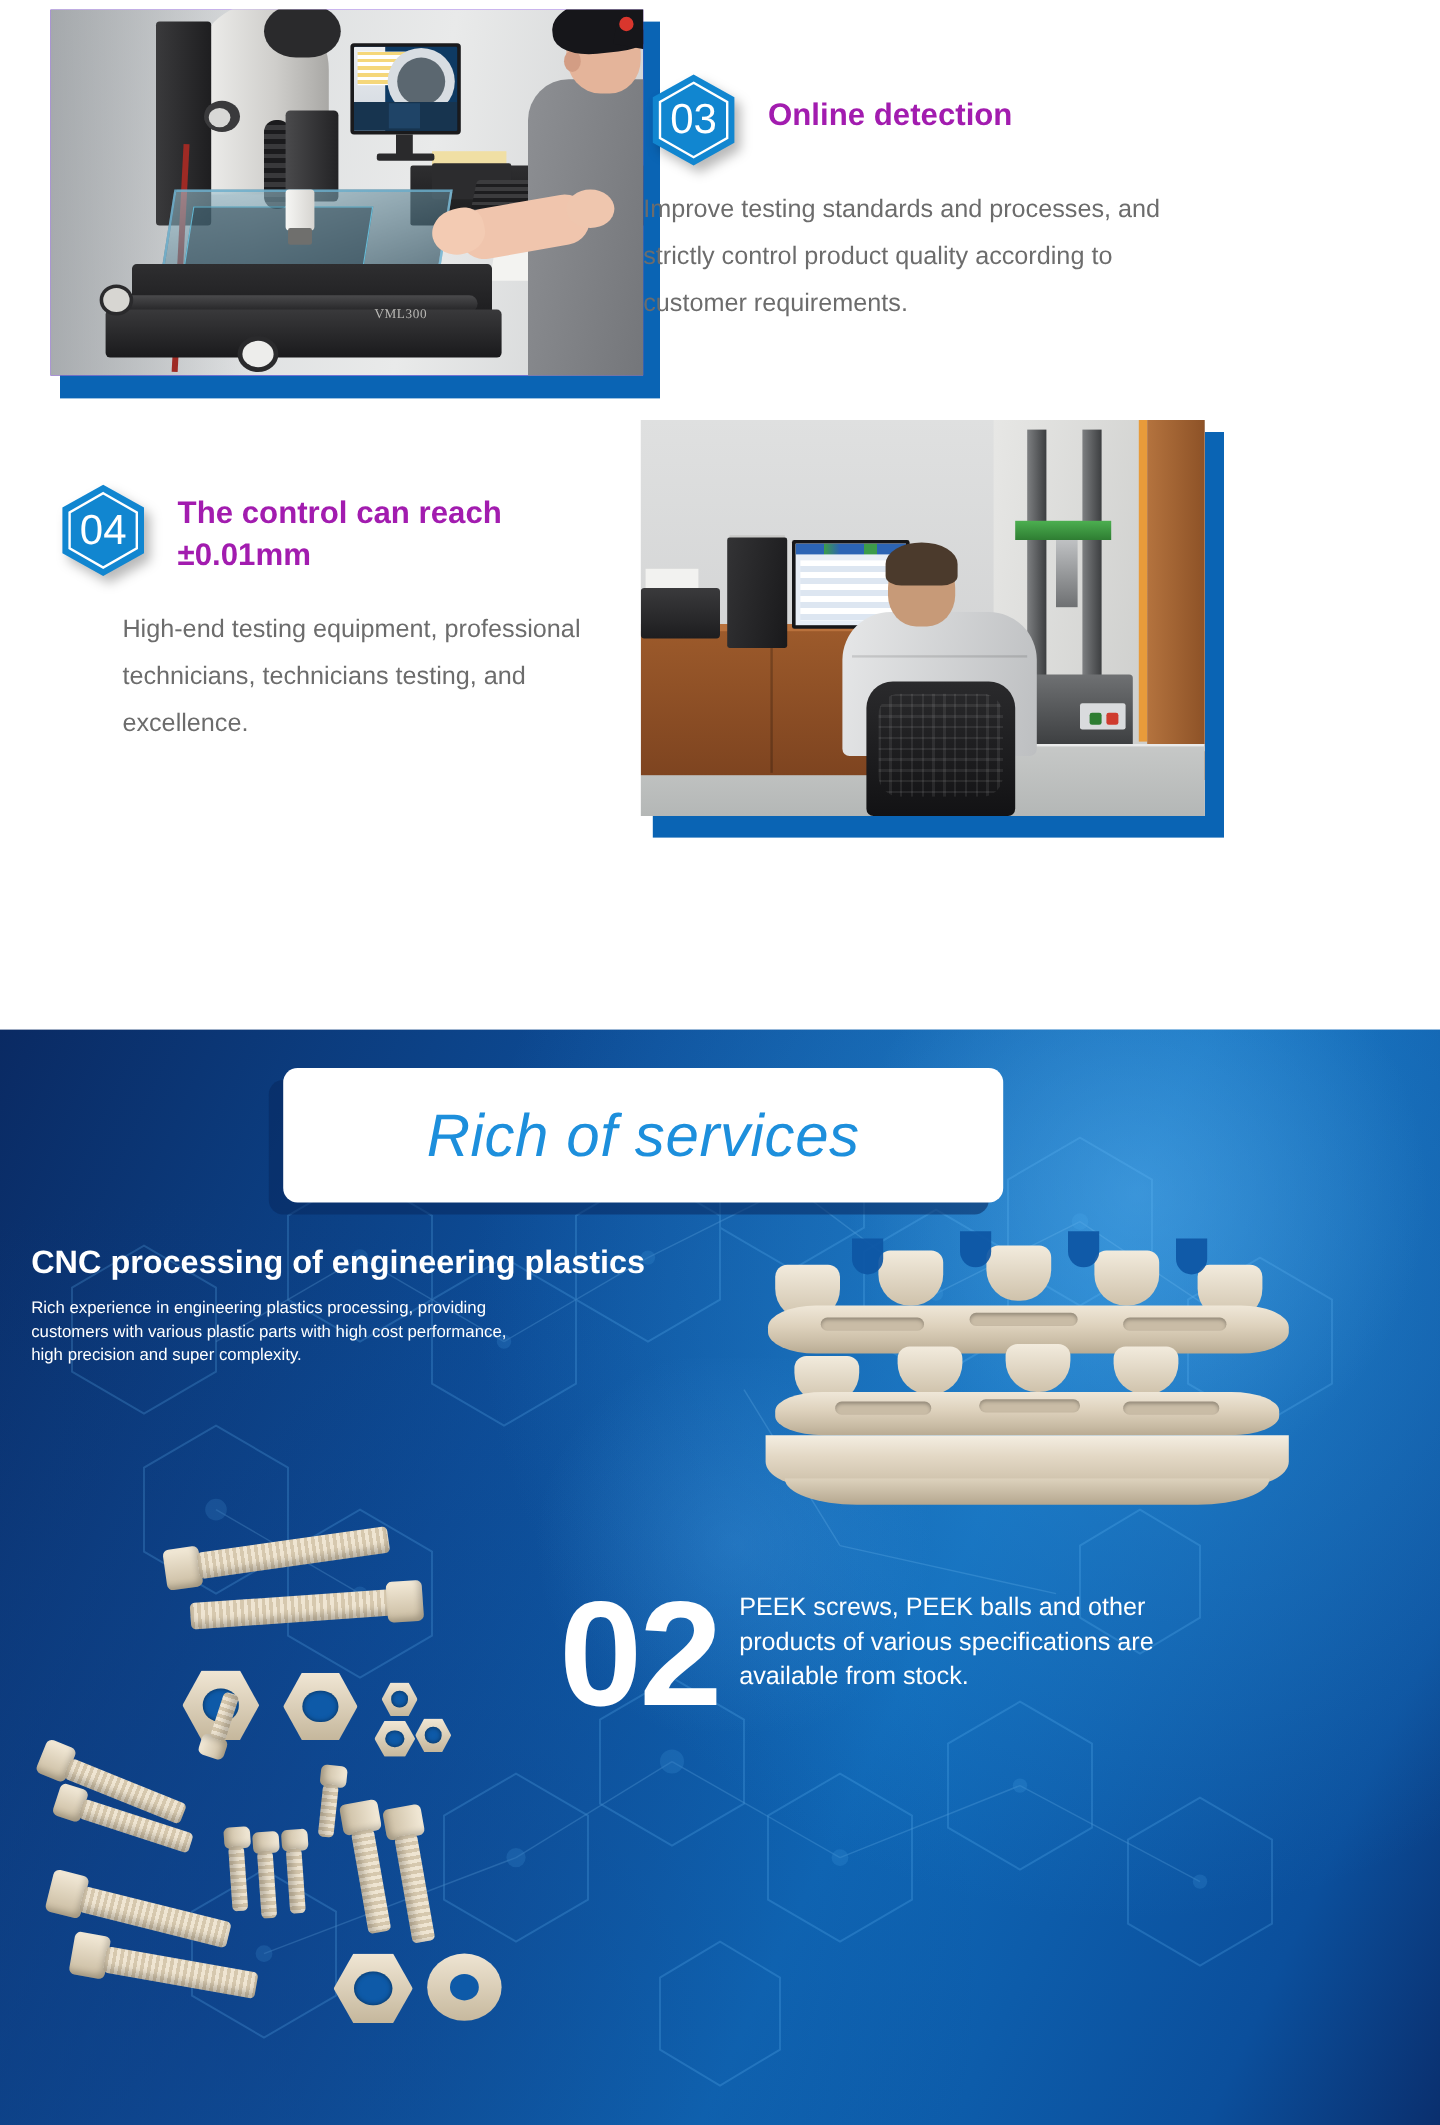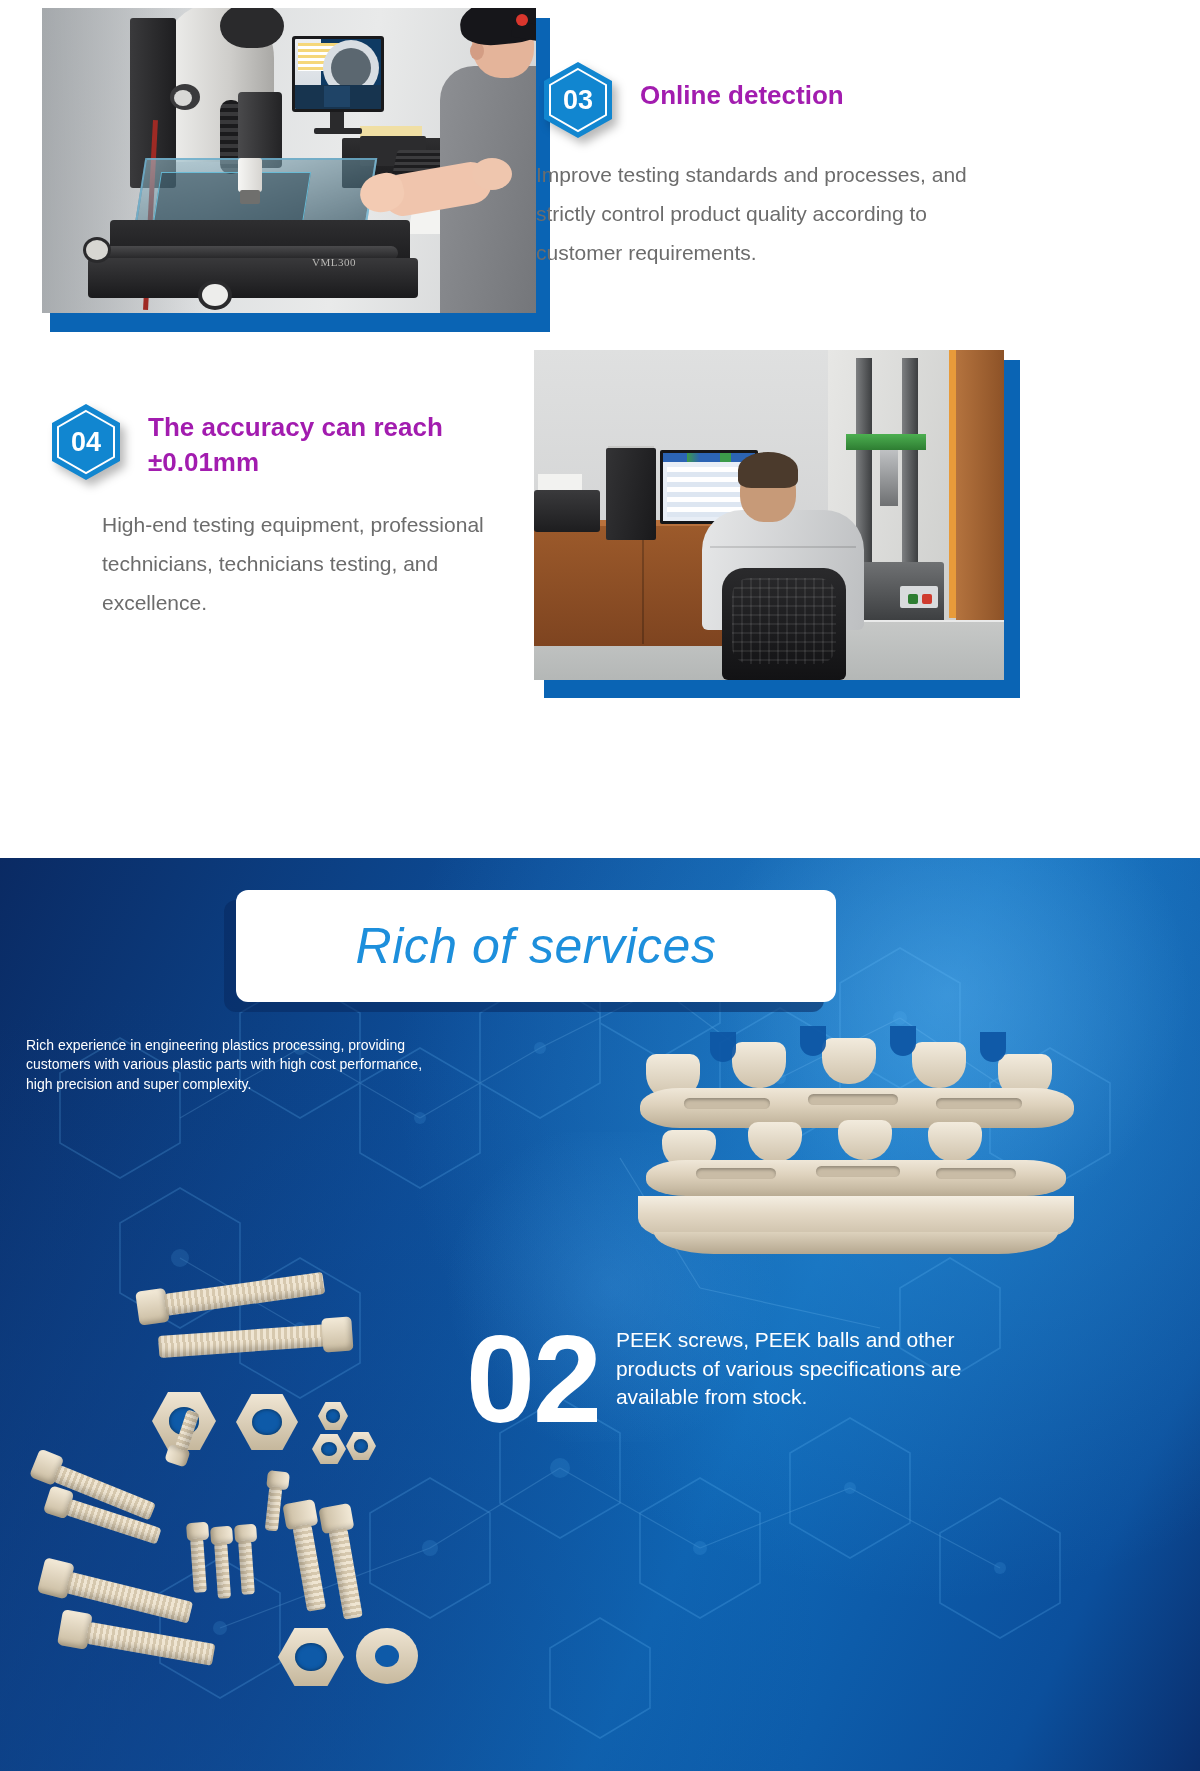--- a/index.html
+++ b/index.html
@@ -125,21 +125,21 @@
   
   .block03 { position:absolute; left:536px; top:58px; width:480px; }
   .hexbadge {
     position:relative; width:84px; height:84px; flex:0 0 84px;
   }
   .hexbadge svg { display:block; width:84px; height:84px;
     filter: drop-shadow(5px 6px 5px rgba(0,0,0,0.28)); }
   .hexbadge .hexnum {
     position:absolute; left:0; top:0; width:84px; height:84px;
     display:flex; align-items:center; justify-content:center;
-    color:#fff; font-size:27px; font-weight:bold; letter-spacing:0px;
+    color:#fff; font-size:35px; font-weight:normal; letter-spacing:0px;
     font-family:"Liberation Sans", sans-serif;
   }
   .head-row { display:flex; align-items:flex-start; gap:20px; }
   .head-title {
     font-size:26px; font-weight:bold; color:#a21caf; line-height:1.35;
     padding-top:20px;
   }
   .body-text {
     font-size:21px; color:#6c6c6c; line-height:1.85; margin-top:14px;
   }
@@ -380,21 +380,21 @@
 
     <div class="block04">
       <div class="head-row">
         <div class="hexbadge">
           <svg viewBox="0 0 84 84" xmlns="http://www.w3.org/2000/svg">
             <polygon points="42,4 76,23 76,61 42,80 8,61 8,23" fill="#1186d0"></polygon>
             <polygon points="42,11 70,27 70,57 42,73 14,57 14,27" fill="none" stroke="#ffffff" stroke-width="2"></polygon>
           </svg>
           <div class="hexnum">04</div>
         </div>
-        <div class="head-title">The accuracy can reach ±0.01mm</div>
+        <div class="head-title">The control can reach ±0.01mm</div>
       </div>
       <div class="body-text">High-end testing equipment, professional technicians, technicians testing, and excellence.</div>
     </div>
 
     <div class="photo2-wrap">
       <div class="photo2-accent"></div>
       <div class="photo2">
         <div class="p2-wall"></div>
         <div class="p2-machine">
           <div class="p2-m-col1"></div>
@@ -528,20 +528,21 @@
       <div class="ps-slot" style="left:300px; top:132px; width:80px;"></div>
 
       <div class="ps-bar" style="left:2px; top:160px;"></div>
       <div class="ps-plate" style="left:18px; top:196px; width:404px; height:22px;
            border-radius:0 0 60px 60px / 0 0 22px 22px;
            background:linear-gradient(180deg,#ddd2bd,#b5a78f);"></div>
     </div>
 
     <div class="svc01">
       <div class="svc-txt">
+        <div class="svc-title">CNC processing of engineering plastics</div>
         <div class="svc-body" style="max-width:405px">Rich experience in engineering plastics processing, providing customers with various plastic parts with high cost performance, high precision and super complexity.</div>
       </div>
     </div>
 
     <div class="prod-screws">
 
       <div class="bolt" style="left:96px; top:22px; transform:rotate(-8deg);">
         <div class="head" style="left:0; top:-6px;"></div>
         <div class="shaft" style="left:28px; top:0; width:160px;"></div>
       </div>

